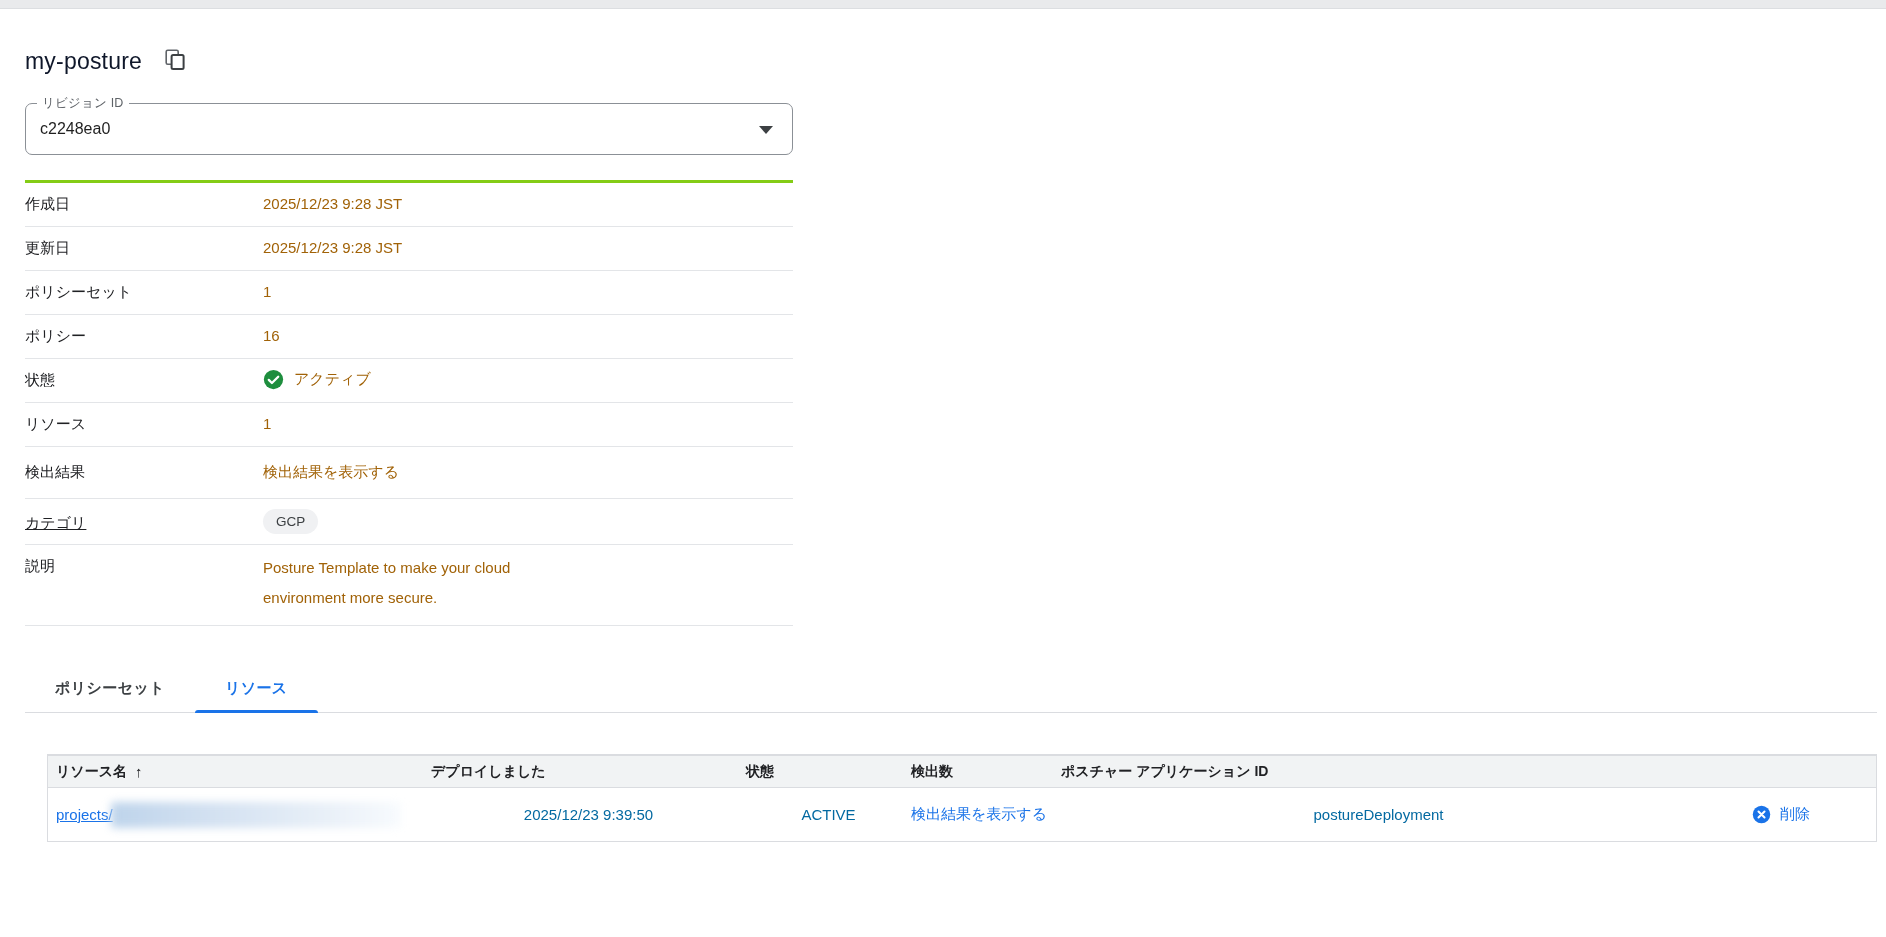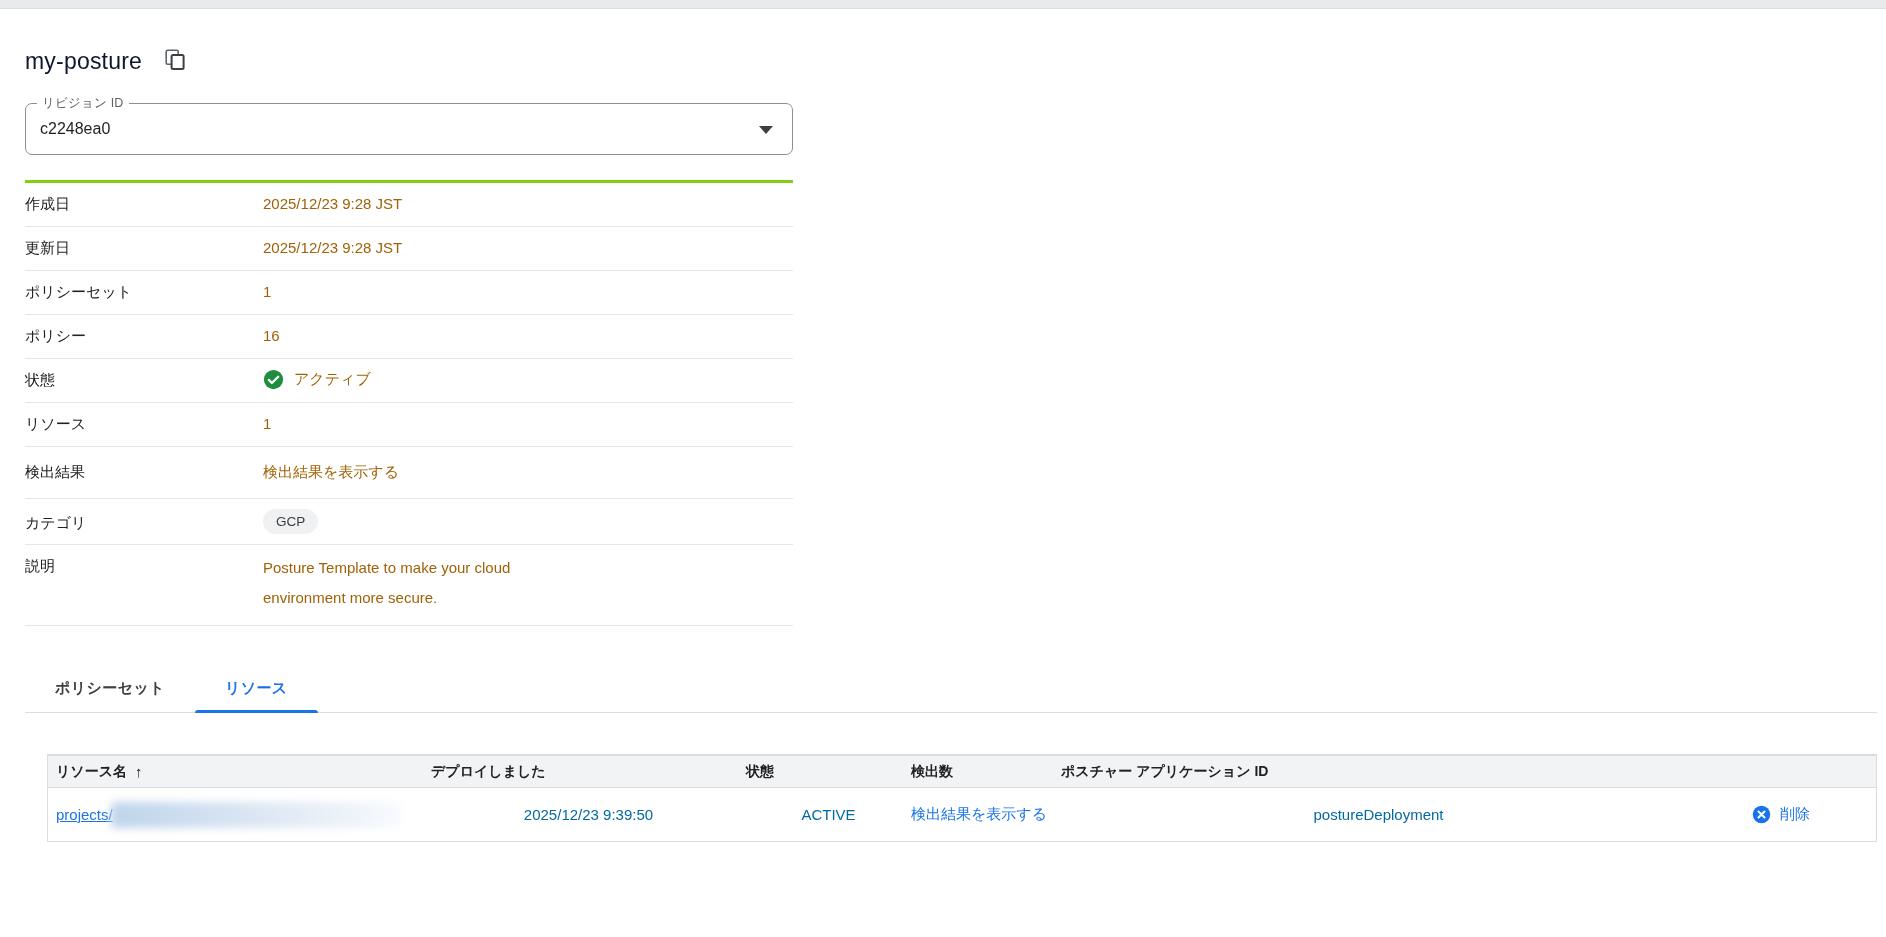--- a/index.html
+++ b/index.html
@@ -27,21 +27,21 @@
   .caret-down { position:absolute; right:19px; top:22px; width:0; height:0;
     border-left:7px solid transparent; border-right:7px solid transparent; border-top:8px solid #3c4043; }
 
   
   .details { width:768px; margin-top:25px; border-top:3px solid #84cc16; }
   .drow { display:flex; align-items:flex-start; border-bottom:1px solid #e3e5e8; padding:12px 0; }
   .drow .dlabel { width:238px; flex:0 0 238px; color:#202124; }
   .drow .dvalue { color:#a16207; }
   .drow-findings { padding:16px 0; }
   .drow-category { padding:10px 0; align-items:center; }
-  .drow-category .dlabel { padding-top:3px; }
+  .drow-category .dlabel { padding-top:3px;text-decoration:underline; }
   .desc-value { max-width:320px; line-height:30px; margin-top:-4px; }
   .status-cell { display:flex; align-items:center; gap:10px; margin-top:-2px; }
   .link { color:#1a73e8; text-decoration:none; cursor:pointer; }
   .chip { display:inline-block; background:#f0f1f3; border-radius:14px; padding:5px 13px;
     font-size:13.5px; color:#3c4043; }
 
   
   .tabs { display:flex; margin-top:38px; margin-right:9px; border-bottom:1px solid #dadce0; }
   .tab { position:relative; height:48px; display:flex; align-items:center; padding:0 30px;
     font-size:15px; font-weight:bold; color:#3c4043; letter-spacing:.4px; cursor:pointer; }

